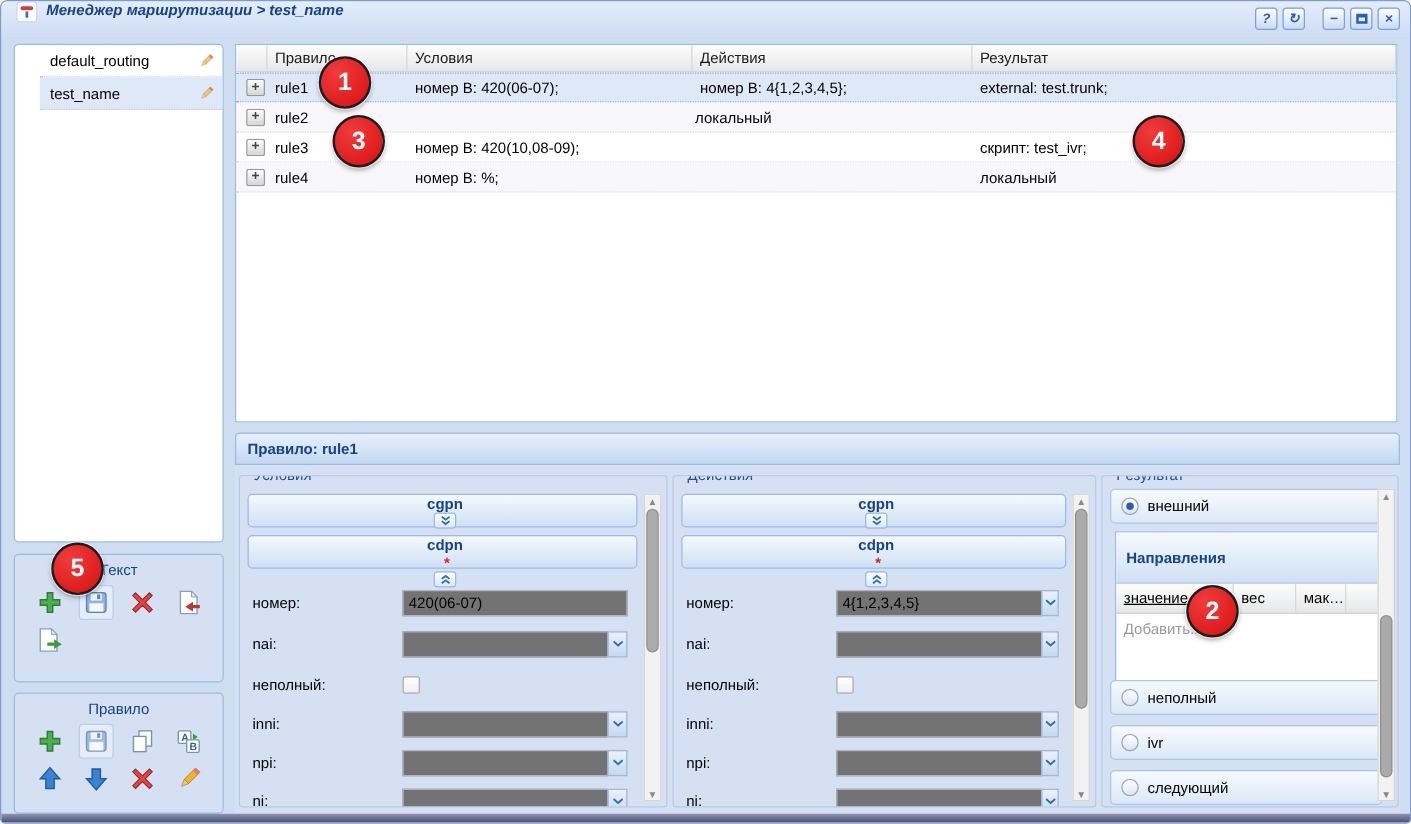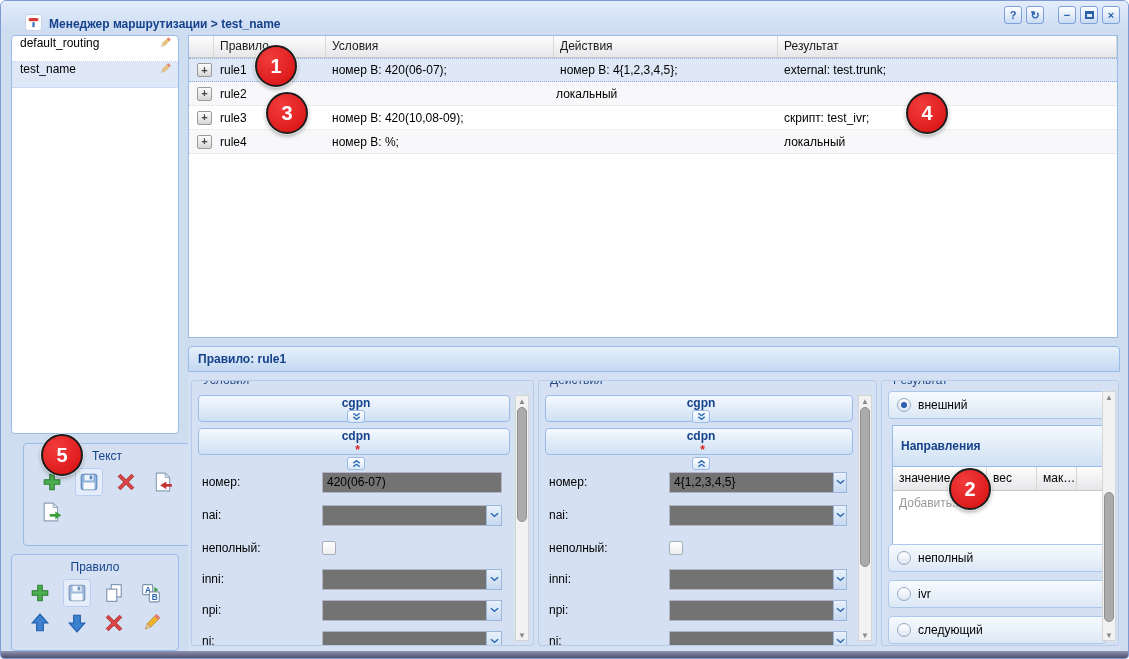--- a/index.html
+++ b/index.html
@@ -4,42 +4,42 @@
 <style>
   * { margin:0; padding:0; box-sizing:border-box; }
   html,body { width:1129px; height:659px; overflow:hidden; }
   body { font-family:"Liberation Sans", sans-serif; font-size:12px; color:#000; background:#fff; }
 
   .window { position:absolute; left:0; top:0; width:1129px; height:659px;
     background:#cfddf1; border:1px solid #7d9bd1; border-radius:6px 6px 4px 4px; overflow:hidden; }
 
   
   .titlebar { position:absolute; left:0; top:0; width:100%; height:30px;
-    background:linear-gradient(#e3edfb,#cddcf2); display:flex; align-items:flex-end; padding:0 24px; }
+    background:linear-gradient(#e3edfb,#cddcf2); display:flex; align-items:flex-start; padding:0 12px;font-style:italic; }
   .title-icon { width:17px; height:17px; margin-right:7px; }
   .title-text { font-weight:bold; color:#15428b; }
   .win-controls { position:absolute; right:8px; top:5px; display:flex; gap:4px; }
   .win-btn { width:18px; height:18px; border:1px solid #7da0d8; border-radius:3px;
     background:linear-gradient(#fdfeff,#cadbf3); color:#2b5fad; font-weight:bold; font-size:11px;
     display:flex; align-items:center; justify-content:center; cursor:pointer; line-height:1; }
   .win-gap { width:6px; }
   .max-glyph { width:9px; height:8px; border:2px solid #2b5fad; border-top-width:3px; display:block; }
 
   
   .listbox { position:absolute; left:10px; top:34px; width:168px; height:399px;
     background:#fff; border:1px solid #99bbe8; border-radius:4px; overflow:hidden; }
-  .route-item { height:26px; display:flex; padding:0 6px 0 8px;
-    border-bottom:1px dotted #b9cdf0; cursor:pointer; }
+  .route-item { height:26px; display:flex; align-items:center; padding:0 6px 0 8px;
+    border-bottom:1px dotted #b9cdf0; cursor:pointer;margin-left:20px; }
   .route-item.selected { background:#dfe8f6; }
   .route-item .grow { flex:1; }
   .mini-pencil { width:14px; height:14px; }
 
   .side-panel { position:absolute; left:10px; width:168px;
     background:#d5e1f3; border:1px solid #99bbe8; border-radius:4px; }
-  .side-panel.text { top:442px; height:103px;margin-left:12px; }
+  .side-panel.text { top:442px; height:103px; }
   .side-panel.rule { top:553px; height:97px; }
   .side-title { text-align:center; color:#15428b; padding-top:5px; height:22px; }
   .icon-row { display:flex; gap:9px; padding:2px 0 0 14px; }
   .tool-btn { width:28px; height:28px; display:flex; align-items:center; justify-content:center;
     cursor:pointer; border:1px solid transparent; border-radius:3px; }
   .tool-btn.framed { background:#e4edf9; border-color:#b9cdf0; }
   .tool-btn svg { width:20px; height:20px; }
 
   
   .grid { position:absolute; left:187px; top:34px; width:930px; height:303px;
@@ -101,21 +101,21 @@
   .radio { width:14px; height:14px; border-radius:50%; border:1px solid #93a8c4; background:linear-gradient(#fff,#dfe5ee);
     display:flex; align-items:center; justify-content:center; }
   .radio.on::after { content:""; width:6px; height:6px; border-radius:50%; background:#2b5fad; }
 
   .dir-panel { position:absolute; left:10px; top:44px; width:213px; height:133px; background:#fff;
     border:1px solid #99bbe8; overflow:hidden; }
   .dir-header { height:41px; background:linear-gradient(#f4f9fe,#cfe0f3); border-bottom:1px solid #99bbe8;
     display:flex; align-items:center; padding-left:8px; color:#15428b; font-weight:bold; }
   .dir-cols { display:flex; height:24px; background:linear-gradient(#fdfdfd,#e6e7e9); border-bottom:1px solid #c9c9c9; }
   .dc { padding:4px 0 0 6px; border-right:1px solid #d8d8d8; overflow:hidden; white-space:nowrap; }
-  .dc1 { width:94px; } .dc2 { width:50px; } .dc3 { width:40px; } .dc4 { flex:1; border-right:none; }
+  .dc1 { width:94px;text-decoration:underline; } .dc2 { width:50px; } .dc3 { width:40px; } .dc4 { flex:1; border-right:none; }
   .dir-row { display:flex; height:25px; align-items:center; border-bottom:1px solid #ededed; }
   .dir-row .val { width:144px; padding-left:6px; }
   .dir-row .del { margin-left:auto; margin-right:5px; width:15px; height:15px; cursor:pointer; }
   .dir-add { height:24px; display:flex; align-items:center; padding-left:6px; color:#9a9a9a; cursor:text; }
 
   
   .badge { position:absolute; width:42px; height:42px; border-radius:50%;
     background:radial-gradient(circle at 35% 30%, #f23c3c, #d60f0f); border:2px solid #1d1d1d;
     box-shadow:0 0 0 1px rgba(255,255,255,.55), 0 2px 4px rgba(0,0,0,.35);
     color:#fff; font-weight:bold; font-size:20px; display:flex; align-items:center; justify-content:center; z-index:60; }

